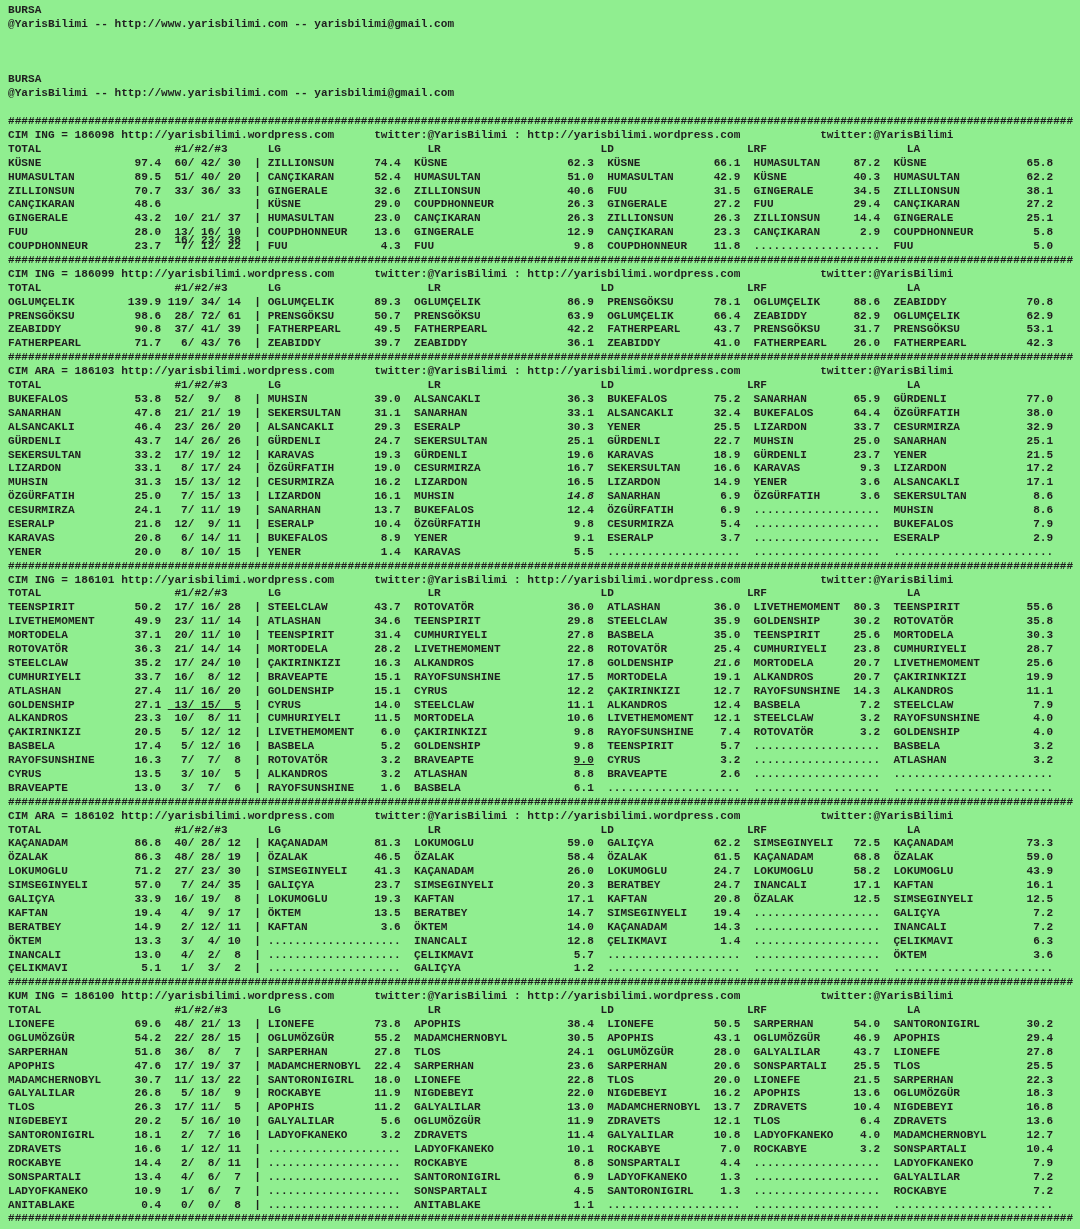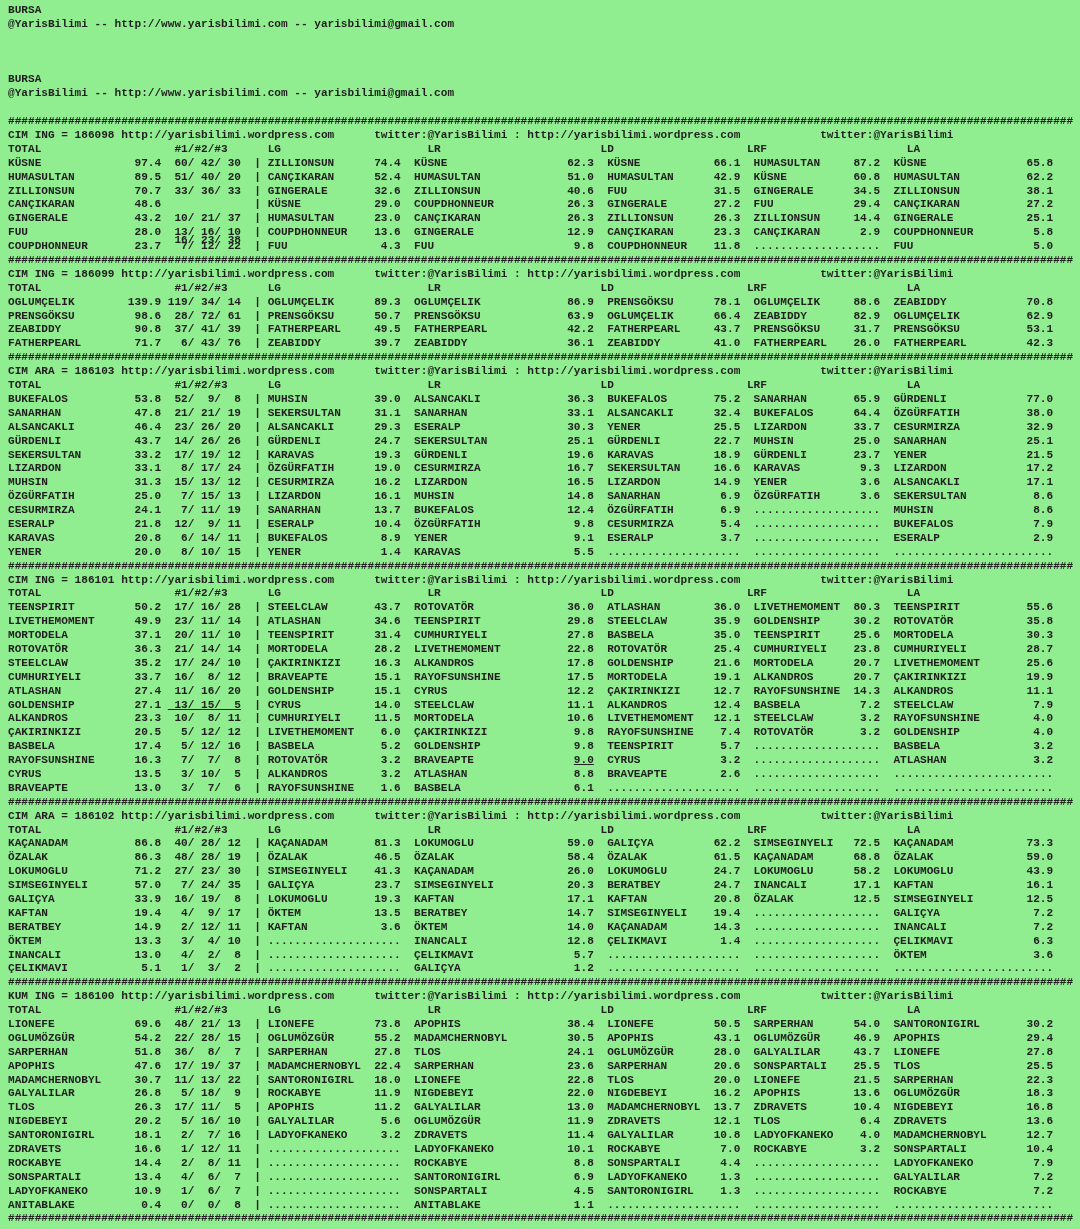--- a/index.html
+++ b/index.html
@@ -77,21 +77,21 @@
           <span class="num" style="left: 15ch; width: 8ch;">89.5</span>
           <span style="left: 24ch;"> 51/ 40/ 20</span>
           <span style="left: 37ch;">|</span>
           <span style="left: 39ch;">CANÇIKARAN</span>
           <span class="num" style="left: 52ch; width: 7ch;">52.4</span>
           <span style="left: 61ch;">HUMASULTAN</span>
           <span class="num" style="left: 81ch; width: 7ch;">51.0</span>
           <span style="left: 90ch;">HUMASULTAN</span>
           <span class="num" style="left: 103ch; width: 7ch;">42.9</span>
           <span style="left: 112ch;">KÜSNE</span>
-          <span class="num" style="left: 124ch; width: 7ch;">60.8</span>
+          <span class="num" style="left: 124ch; width: 7ch;">40.3</span>
           <span style="left: 133ch;">HUMASULTAN</span>
           <span class="num" style="left: 150ch; width: 7ch;">62.2</span>
         </div>
         <div class="line">
           <span style="left: 0ch;">ZILLIONSUN</span>
           <span class="num" style="left: 15ch; width: 8ch;">70.7</span>
           <span style="left: 24ch;"> 33/ 36/ 33</span>
           <span style="left: 37ch;">|</span>
           <span style="left: 39ch;">GINGERALE</span>
           <span class="num" style="left: 52ch; width: 7ch;">32.6</span>
@@ -382,21 +382,21 @@
           <span class="num" style="left: 150ch; width: 7ch;">17.1</span>
         </div>
         <div class="line">
           <span style="left: 0ch;">ÖZGÜRFATIH</span>
           <span class="num" style="left: 15ch; width: 8ch;">25.0</span>
           <span style="left: 24ch;">  7/ 15/ 13</span>
           <span style="left: 37ch;">|</span>
           <span style="left: 39ch;">LIZARDON</span>
           <span class="num" style="left: 52ch; width: 7ch;">16.1</span>
           <span style="left: 61ch;">MUHSIN</span>
-          <span class="num" style="left: 81ch; width: 7ch;">14.8</span>
+          <span class="num" style="left: 81ch; width: 7ch; font-style: italic;">14.8</span>
           <span style="left: 90ch;">SANARHAN</span>
           <span class="num" style="left: 103ch; width: 7ch;">6.9</span>
           <span style="left: 112ch;">ÖZGÜRFATIH</span>
           <span class="num" style="left: 124ch; width: 7ch;">3.6</span>
           <span style="left: 133ch;">SEKERSULTAN</span>
           <span class="num" style="left: 150ch; width: 7ch;">8.6</span>
         </div>
         <div class="line">
           <span style="left: 0ch;">CESURMIRZA</span>
           <span class="num" style="left: 15ch; width: 8ch;">24.1</span>
@@ -541,21 +541,21 @@
         <div class="line">
           <span style="left: 0ch;">STEELCLAW</span>
           <span class="num" style="left: 15ch; width: 8ch;">35.2</span>
           <span style="left: 24ch;"> 17/ 24/ 10</span>
           <span style="left: 37ch;">|</span>
           <span style="left: 39ch;">ÇAKIRINKIZI</span>
           <span class="num" style="left: 52ch; width: 7ch;">16.3</span>
           <span style="left: 61ch;">ALKANDROS</span>
           <span class="num" style="left: 81ch; width: 7ch;">17.8</span>
           <span style="left: 90ch;">GOLDENSHIP</span>
-          <span class="num" style="left: 103ch; width: 7ch;">21.6</span>
+          <span class="num" style="left: 103ch; width: 7ch; font-style: italic;">21.6</span>
           <span style="left: 112ch;">MORTODELA</span>
           <span class="num" style="left: 124ch; width: 7ch;">20.7</span>
           <span style="left: 133ch;">LIVETHEMOMENT</span>
           <span class="num" style="left: 150ch; width: 7ch;">25.6</span>
         </div>
         <div class="line">
           <span style="left: 0ch;">CUMHURIYELI</span>
           <span class="num" style="left: 15ch; width: 8ch;">33.7</span>
           <span style="left: 24ch;"> 16/  8/ 12</span>
           <span style="left: 37ch;">|</span>

